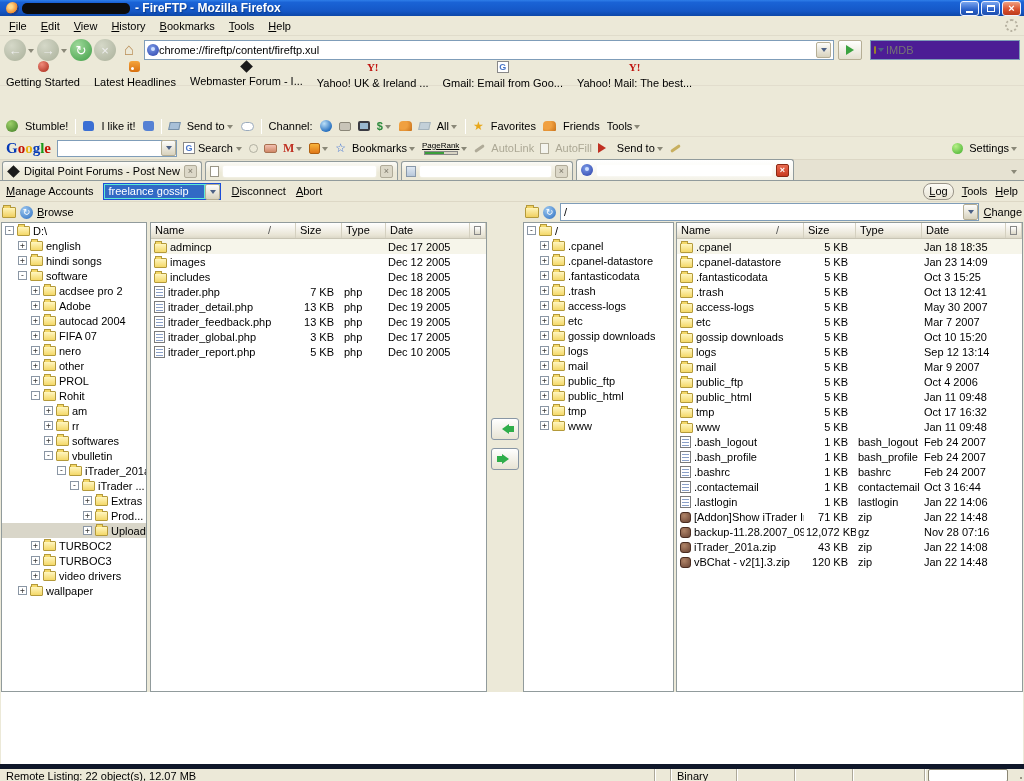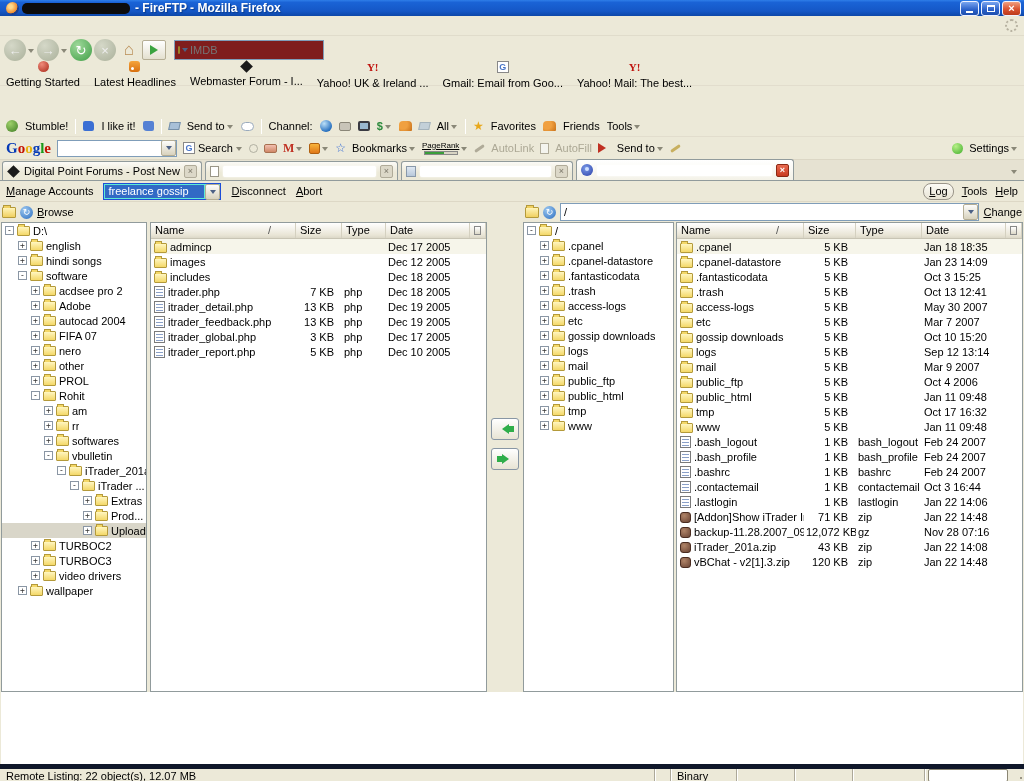--- a/index.html
+++ b/index.html
@@ -30,21 +30,21 @@
   .navbtn.disabled { background:radial-gradient(circle at 35% 30%,#d5d8c8,#aab09a); color:#eee; }
   .navbtn.reload { background:radial-gradient(circle at 35% 30%,#9fd89a,#3f9e46); }
   .navbtn.home { background:transparent; color:#b98d55; font-size:17px; }
   .drop-sm { width:0; height:0; border:3px solid transparent; border-top:4px solid #8a8878; margin:4px 1px 0 0; }
   .urlbar { flex:1; height:20px; background:#fff; border:1px solid #7f9db9; display:flex; align-items:center; padding:0 2px; margin:0 2px; }
   .urlbar input { flex:1; border:none; outline:none; font:11px "Liberation Sans",sans-serif; background:transparent; }
   .combo-btn { width:15px; height:16px; background:linear-gradient(#fdfdfb,#d8d2bd); border:1px solid #b5ae95; border-radius:2px; display:flex; align-items:center; justify-content:center; }
   .combo-btn i { width:0; height:0; border:3px solid transparent; border-top:4px solid #4d6185; margin-top:3px; }
   .go-btn { width:24px; height:20px; border:1px solid #b5ae95; border-radius:2px; background:linear-gradient(#fff,#e4e0cf); display:flex; align-items:center; justify-content:center; }
   .go-glyph { width:0; height:0; border:5px solid transparent; border-left:8px solid #3aa33f; margin-left:4px; }
-  .searchbox { width:150px; height:20px; background:#7f1d1d; border:1px solid #7f9db9; display:flex; align-items:center; padding:0 3px; margin-left:6px; gap:2px; }
+  .searchbox { width:150px; height:20px; background:#4c1d95; border:1px solid #7f9db9; display:flex; align-items:center; padding:0 3px; margin-left:6px; gap:2px; }
   .engine-icon { width:13px; height:8px; background:#d8b93c; border:1px solid #9a842a; border-radius:2px; }
   .searchbox input { flex:1; border:none; outline:none; font:11px "Liberation Sans",sans-serif; color:#9a9687; background:transparent; }
 
   
   .bookmarksbar { height:22px; display:flex; align-items:center; padding:0 6px; gap:14px; border-bottom:1px solid #e2ddcd; }
   .bk-item { display:flex; align-items:center; gap:4px; white-space:nowrap;flex-direction:column; }
   .ic { display:inline-block; }
   .ic.getting-started { width:11px; height:11px; border-radius:50%; background:radial-gradient(circle at 35% 30%,#f08a7a,#a82818); }
   .ic.rss { width:11px; height:11px; border-radius:3px; background:linear-gradient(#f5a43c,#d87010); position:relative; }
   .ic.rss::after { content:""; position:absolute; left:2px; bottom:2px; width:3px; height:3px; background:#fff; border-radius:50%; }
@@ -193,31 +193,39 @@
   <span class="winbtn min">
       <span class="min-glyph"></span>
     </span>
   <span class="winbtn rest">
       <span class="rest-glyph"></span>
     </span>
   <span class="winbtn close">×</span>
 </div>
 
 <div class="menubar">
+  <span id="menu-items"><span class="menu-item">File</span><span class="menu-item">Edit</span><span class="menu-item">View</span><span class="menu-item">History</span><span class="menu-item">Bookmarks</span><span class="menu-item">Tools</span><span class="menu-item">Help</span></span>
   <span class="throbber"></span>
 </div>
 
 <div class="navbar">
   <span class="navbtn disabled">←</span>
     <span class="drop-sm"></span>
   <span class="navbtn disabled">→</span>
     <span class="drop-sm"></span>
   <span class="navbtn reload">↻</span>
   <span class="navbtn disabled">×</span>
   <span class="navbtn home">⌂</span>
+  <span class="urlbar">
+    <span class="ic fireftp"></span>
+    <input value="chrome://fireftp/content/fireftp.xul" style="">
+    <span class="combo-btn">
+        <i></i>
+      </span>
+  </span>
   <span class="go-btn">
       <span class="go-glyph"></span>
     </span>
   <span class="searchbox">
     <span class="engine-icon"></span>
     <span class="combo-btn" style="border:none;background:none;width:8px">
         <i></i>
       </span>
     <input placeholder="IMDB" style="">
 

